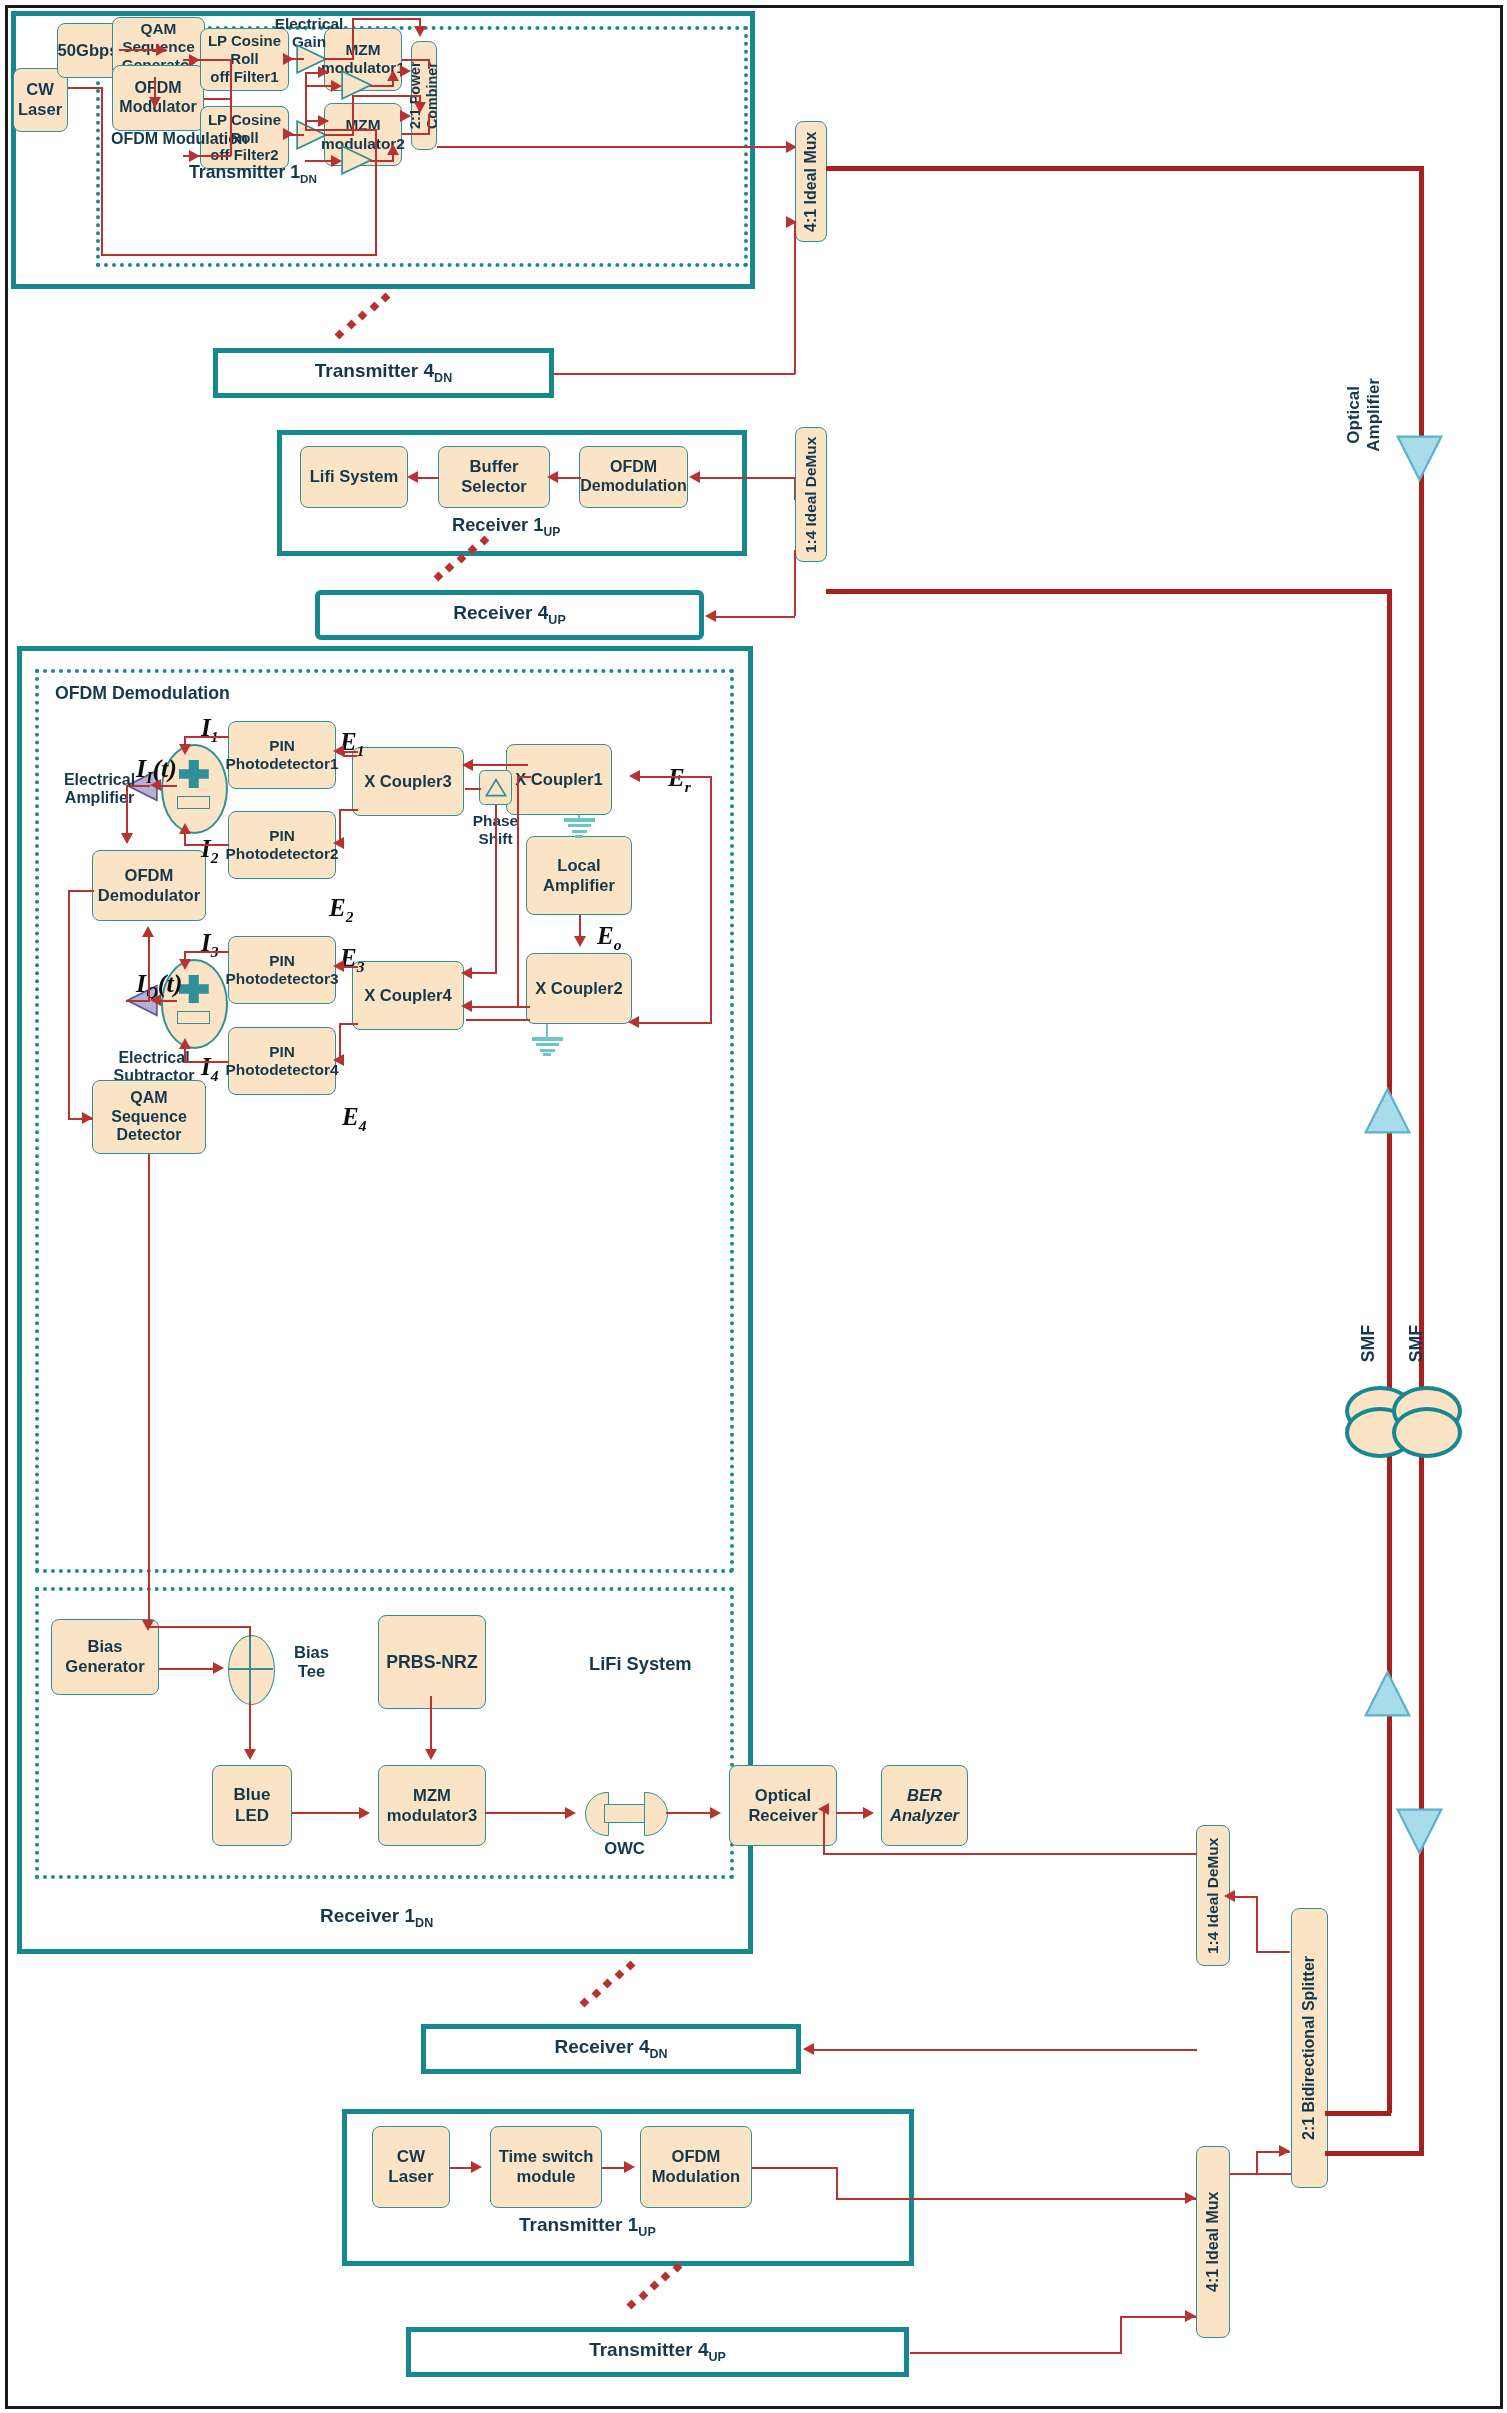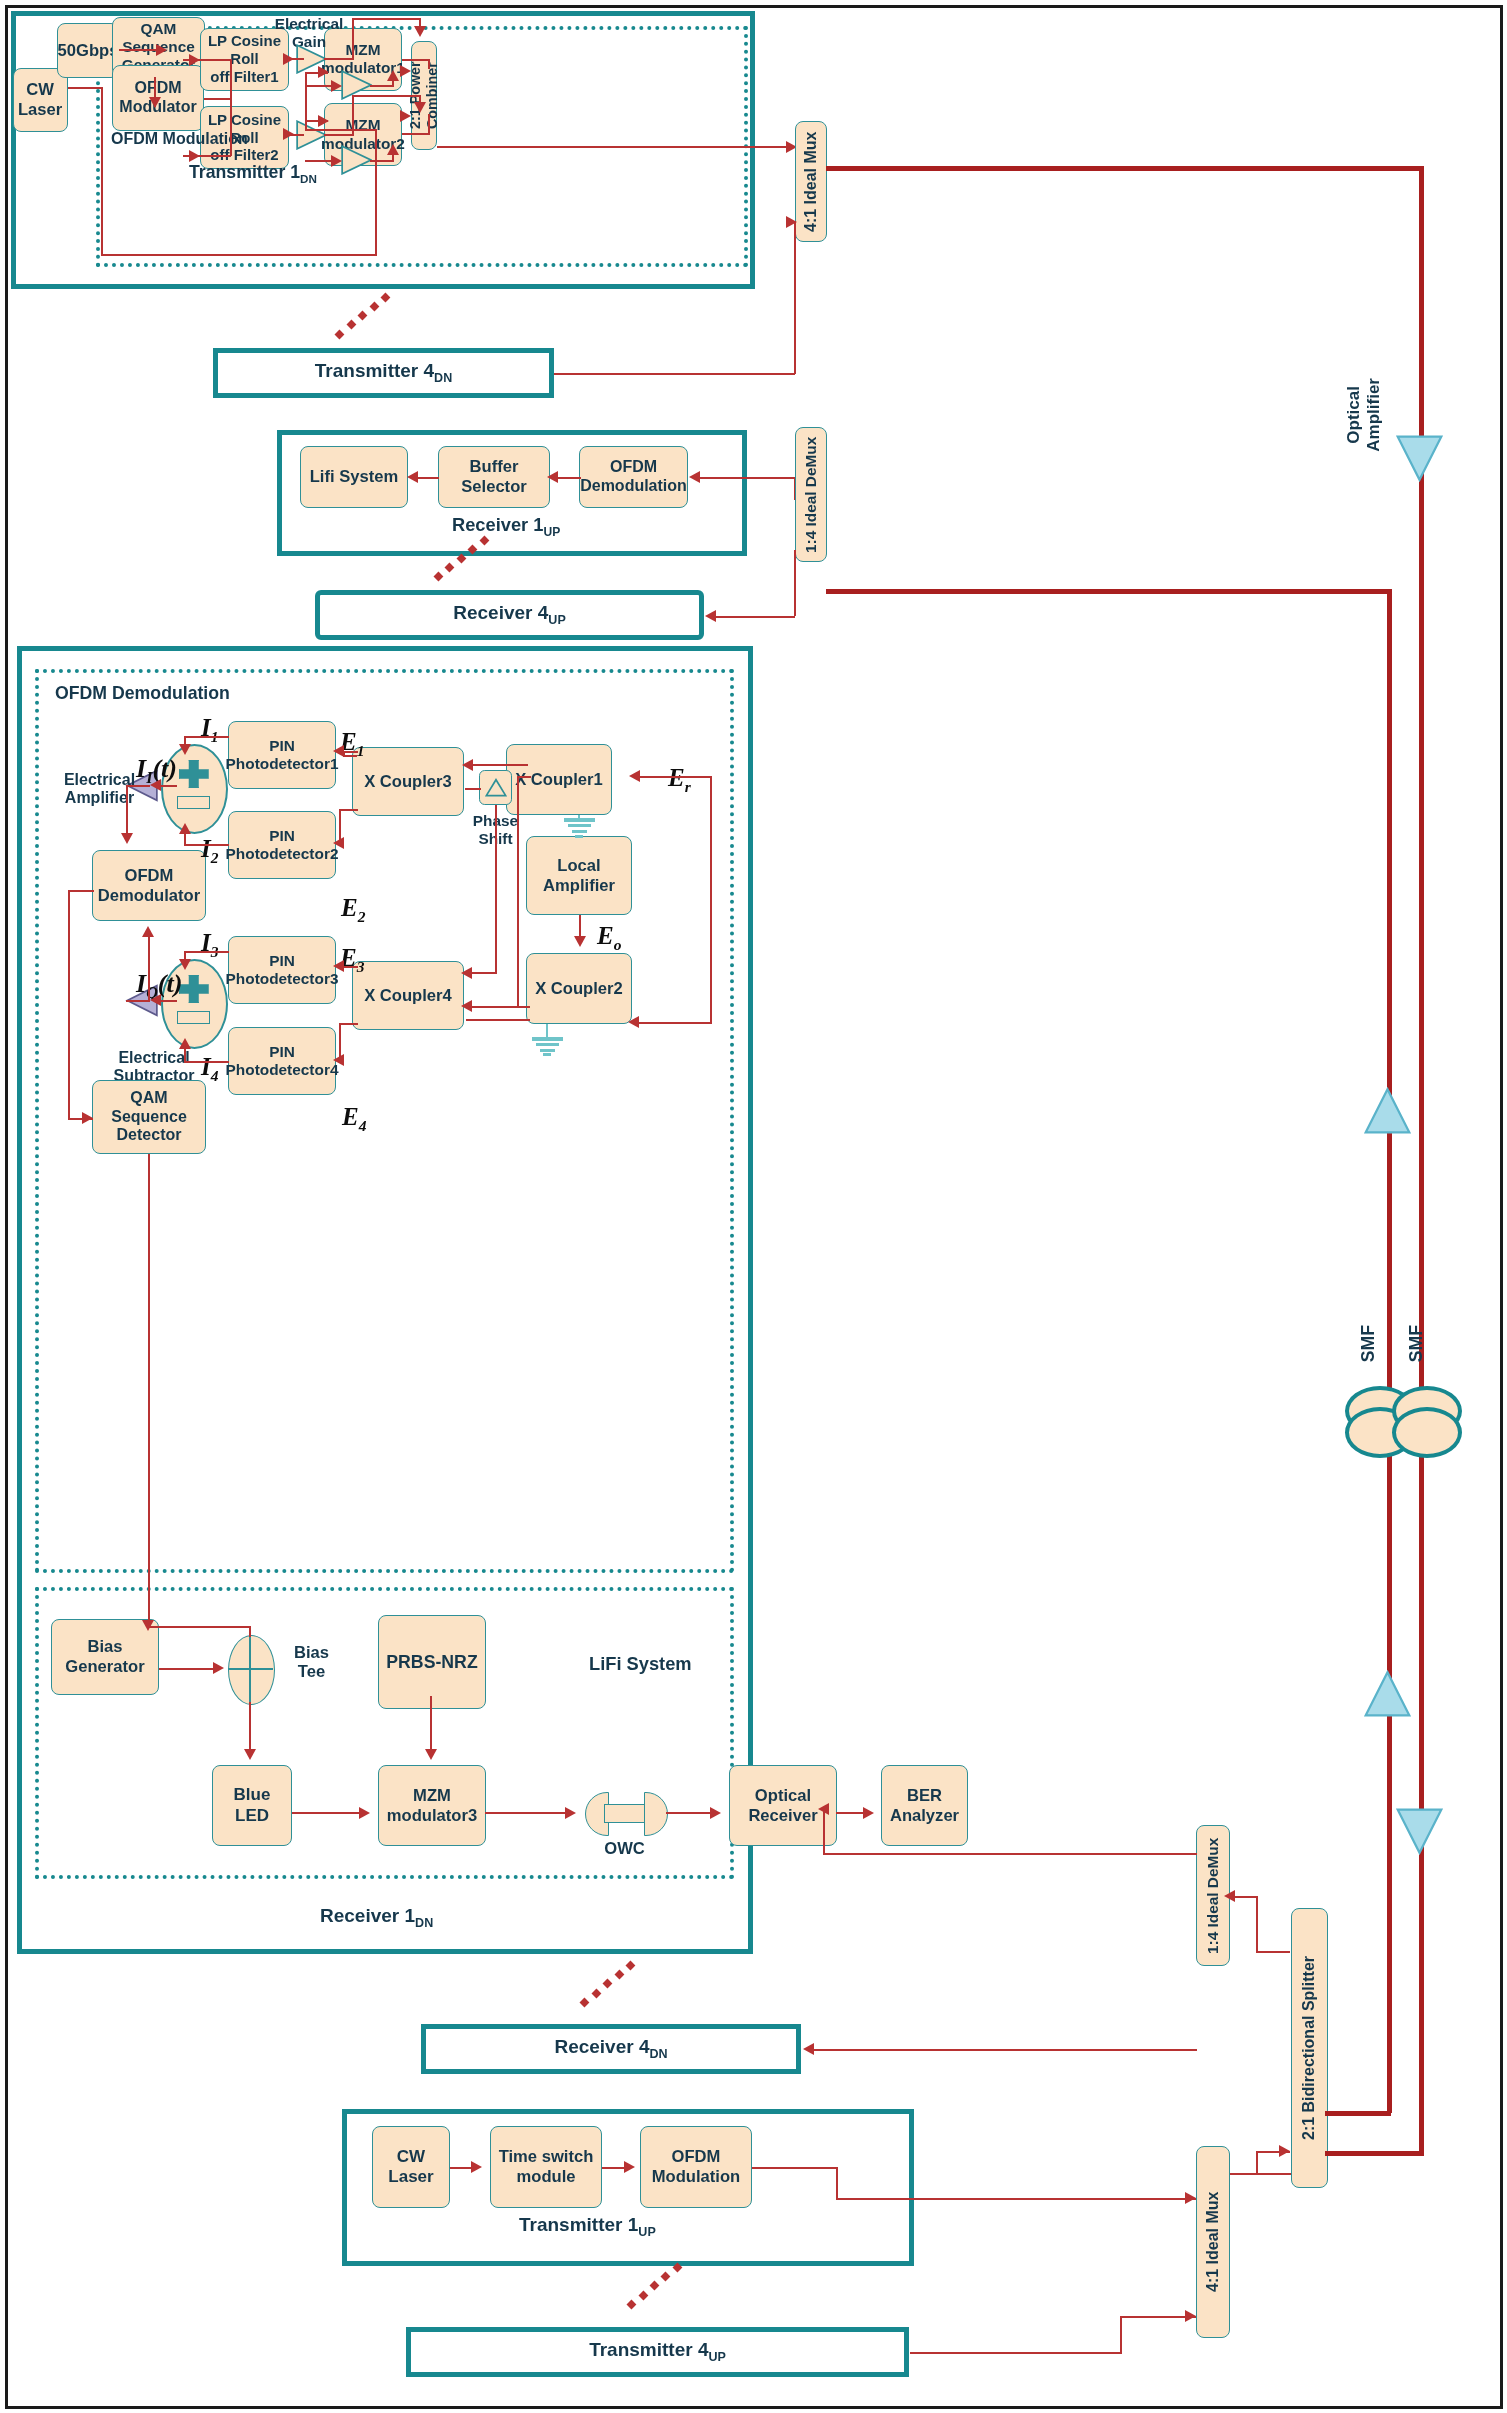--- a/index.html
+++ b/index.html
@@ -361,21 +361,21 @@
 Detector</span>
   </div>
 
   <div class="lbl-it" style="left:201px;top:714px;font-size:25px;">I<sub>1</sub></div>
   <div class="lbl-it" style="left:201px;top:835px;font-size:25px;">I<sub>2</sub></div>
   <div class="lbl-it" style="left:201px;top:929px;font-size:25px;">I<sub>3</sub></div>
   <div class="lbl-it" style="left:201px;top:1053px;font-size:25px;">I<sub>4</sub></div>
   <div class="lbl-it" style="left:136px;top:754px;font-size:26px;">I<sub>I</sub>(t)</div>
   <div class="lbl-it" style="left:136px;top:969px;font-size:26px;">I<sub>Q</sub>(t)</div>
   <div class="lbl-it" style="left:340px;top:728px;font-size:25px;">E<sub>1</sub></div>
-  <div class="lbl-it" style="left:341px;top:894px;font-size:25px;">E<sub>2</sub></div>
+  <div class="lbl-it" style="left:329px;top:894px;font-size:25px;">E<sub>2</sub></div>
   <div class="lbl-it" style="left:340px;top:944px;font-size:25px;">E<sub>3</sub></div>
   <div class="lbl-it" style="left:342px;top:1103px;font-size:25px;">E<sub>4</sub></div>
   <div class="lbl-it" style="left:668px;top:764px;font-size:25px;">E<sub>r</sub></div>
   <div class="lbl-it" style="left:597px;top:922px;font-size:25px;">E<sub>o</sub></div>
 
   <div class="ln lnh" style="left:184px;top:736px;width:45px;"></div>
   <div class="ln lnv" style="left:184px;top:736px;height:15px;"></div>
   <div class="ar ar-d" style="left:179px;top:744px;"></div>
 
   <div class="ln lnh" style="left:184px;top:844px;width:45px;"></div>
@@ -477,21 +477,21 @@
 
   <div class="owc-lens" style="left:585px;top:1792px;width:22px;height:42px;border-radius:22px 0 0 22px;"></div>
   <div class="owc-bar" style="left:604px;top:1804px;width:42px;height:17px;"></div>
   <div class="owc-lens" style="left:644px;top:1792px;width:22px;height:42px;border-radius:0 22px 22px 0;"></div>
   <div class="lbl" style="left:596px;top:1839px;width:57px;font-size:16.6px;">OWC</div>
 
   <div class="node" style="left:729px;top:1765px;width:108px;height:81px;font-size:16.6px;">
     <span style="white-space:pre-line;">Optical
 Receiver</span>
   </div>
-  <div class="node" style="left:881px;top:1765px;width:87px;height:81px;font-size:16.6px;">
+  <div class="node" style="left:881px;top:1765px;width:87px;height:81px;font-size:16.6px;font-style:italic;">
     <span style="white-space:pre-line;">BER
 Analyzer</span>
   </div>
 
   <div class="lbl" style="left:320px;top:1905px;font-size:19px;">Receiver 1<span class="sub">DN</span></div>
 
   <div class="ln lnv" style="left:148px;top:1154px;height:473px;"></div>
   <div class="ar ar-d" style="left:142px;top:1620px;"></div>
   <div class="ln lnh" style="left:148px;top:1626px;width:103px;"></div>
   <div class="ln lnv" style="left:249px;top:1626px;height:11.4px;"></div>

